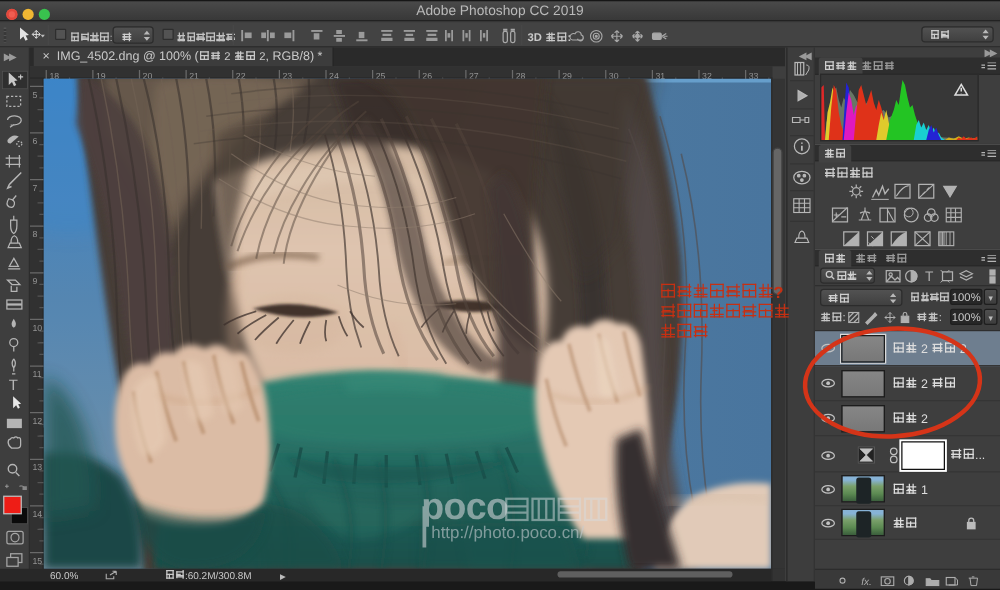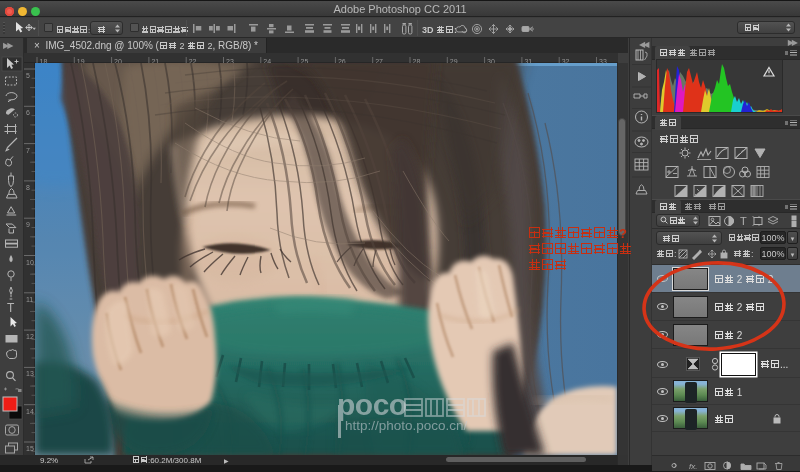--- a/index.html
+++ b/index.html
@@ -54,21 +54,21 @@
 .eye:after{content:"";position:absolute;left:3px;top:1px;width:3px;height:3px;border-radius:50%;background:#c2c2c2;}
 .lrow{position:absolute;left:0;width:148px;height:28px;border-bottom:1px solid #353535;color:#ddd;font-size:10px;}
 .lthumb{position:absolute;left:21px;top:3px;width:35px;height:22px;background:linear-gradient(#868686,#787878);border:1px solid #1c1c1c;}
 </style></head>
 <body>
 <div id="app">
   <div class="abs" id="titlebar">
     <div class="light" style="left:5px;background:#f05d51;box-shadow:inset 0 0 0 2px #e2483c;"></div>
     <div class="light" style="left:18px;background:#f0b733;"></div>
     <div class="light" style="left:31px;background:#39c14e;"></div>
-    <div id="titletext">Adobe Photoshop CC 2011</div>
+    <div id="titletext">Adobe Photoshop CC 2019</div>
   </div>
   <div class="abs" id="optbar">
     <div class="abs" style="left:3px;top:4px;width:2px;height:12px;background:repeating-linear-gradient(#555 0 1px,#383838 1px 3px)"></div>
     <svg class="abs" style="left:13px;top:3px" width="24" height="15" viewBox="0 0 24 15">
       <path d="M3 1 L3 10.5 L5.7 8.2 L7.4 11.6 L9.2 10.6 L7.5 7.4 L10.2 7 Z" fill="#e2e2e2"></path>
       <path d="M13 6.5 h6 M16 3.5 v6 M14.2 5 l-1.4 1.5 l1.4 1.5 M17.8 5 l1.4 1.5 l-1.4 1.5 M14.7 4.7 l1.3 -1.4 l1.3 1.4 M14.7 8.3 l1.3 1.4 l1.3 -1.4" stroke="#e2e2e2" stroke-width="0.8" fill="none"></path>
       <path d="M19.5 6.8 l3.4 0 l-1.7 2.2 z" fill="#bbb"></path>
     </svg>
     <div class="sep" style="left:38px"></div>
     <div class="chk" style="left:44px"></div>
@@ -431,21 +431,21 @@
           <rect x="412" y="336" width="17" height="17"></rect>
           <rect x="433" y="336" width="17" height="17"></rect>
       <path d="M370 342 h17 M370 347 h17 M396 336 v17 M402 336 v17 M412 342 h17 M412 347 h17 M438 336 v17 M444 336 v17"></path>
     </g>
     <text x="310" y="367" font-family="Liberation Sans" font-size="13.5" fill="#c5ccd0" opacity="0.6">http://photo.poco.cn/</text>
   </svg>
   </div>
   <div class="abs" id="vscroll"></div>
   <div class="abs" style="left:618px;top:118px;width:8px;height:118px;background:#666;border-radius:4px;border:1px solid #444"></div>
   <div class="abs" id="status">
-    <div class="abs" style="left:40px;top:1px;font-size:8px;color:#c9c9c9">9.2%</div>
+    <div class="abs" style="left:40px;top:1px;font-size:8px;color:#c9c9c9">60.0%</div>
     <svg class="abs" style="left:84px;top:1px" width="10" height="8" viewBox="0 0 10 8">
         <path d="M1 3 v4 h6 v-2 M4 4 l5 -3 m0 0 h-3 m3 0 v3" stroke="#aaa" stroke-width="0.9" fill="none"></path>
       </svg>
     <div class="abs" style="left:132px;top:1px;font-size:8px;color:#c9c9c9"><span class="cn" style="font-size:8px"></span><span class="cn b" style="font-size:8px"></span>:60.2M/300.8M</div>
     <div class="abs" style="left:224px;top:2px;color:#bbb;font-size:6px">▶</div>
     <div class="abs" style="left:446px;top:2px;width:140px;height:5px;background:#5f5f5f;border-radius:3px"></div>
     <div class="abs" style="left:617px;top:0;width:11px;height:10px;background:#333;border-left:1px solid #2a2a2a"></div>
   </div>
   <div class="abs" id="dock">
     

